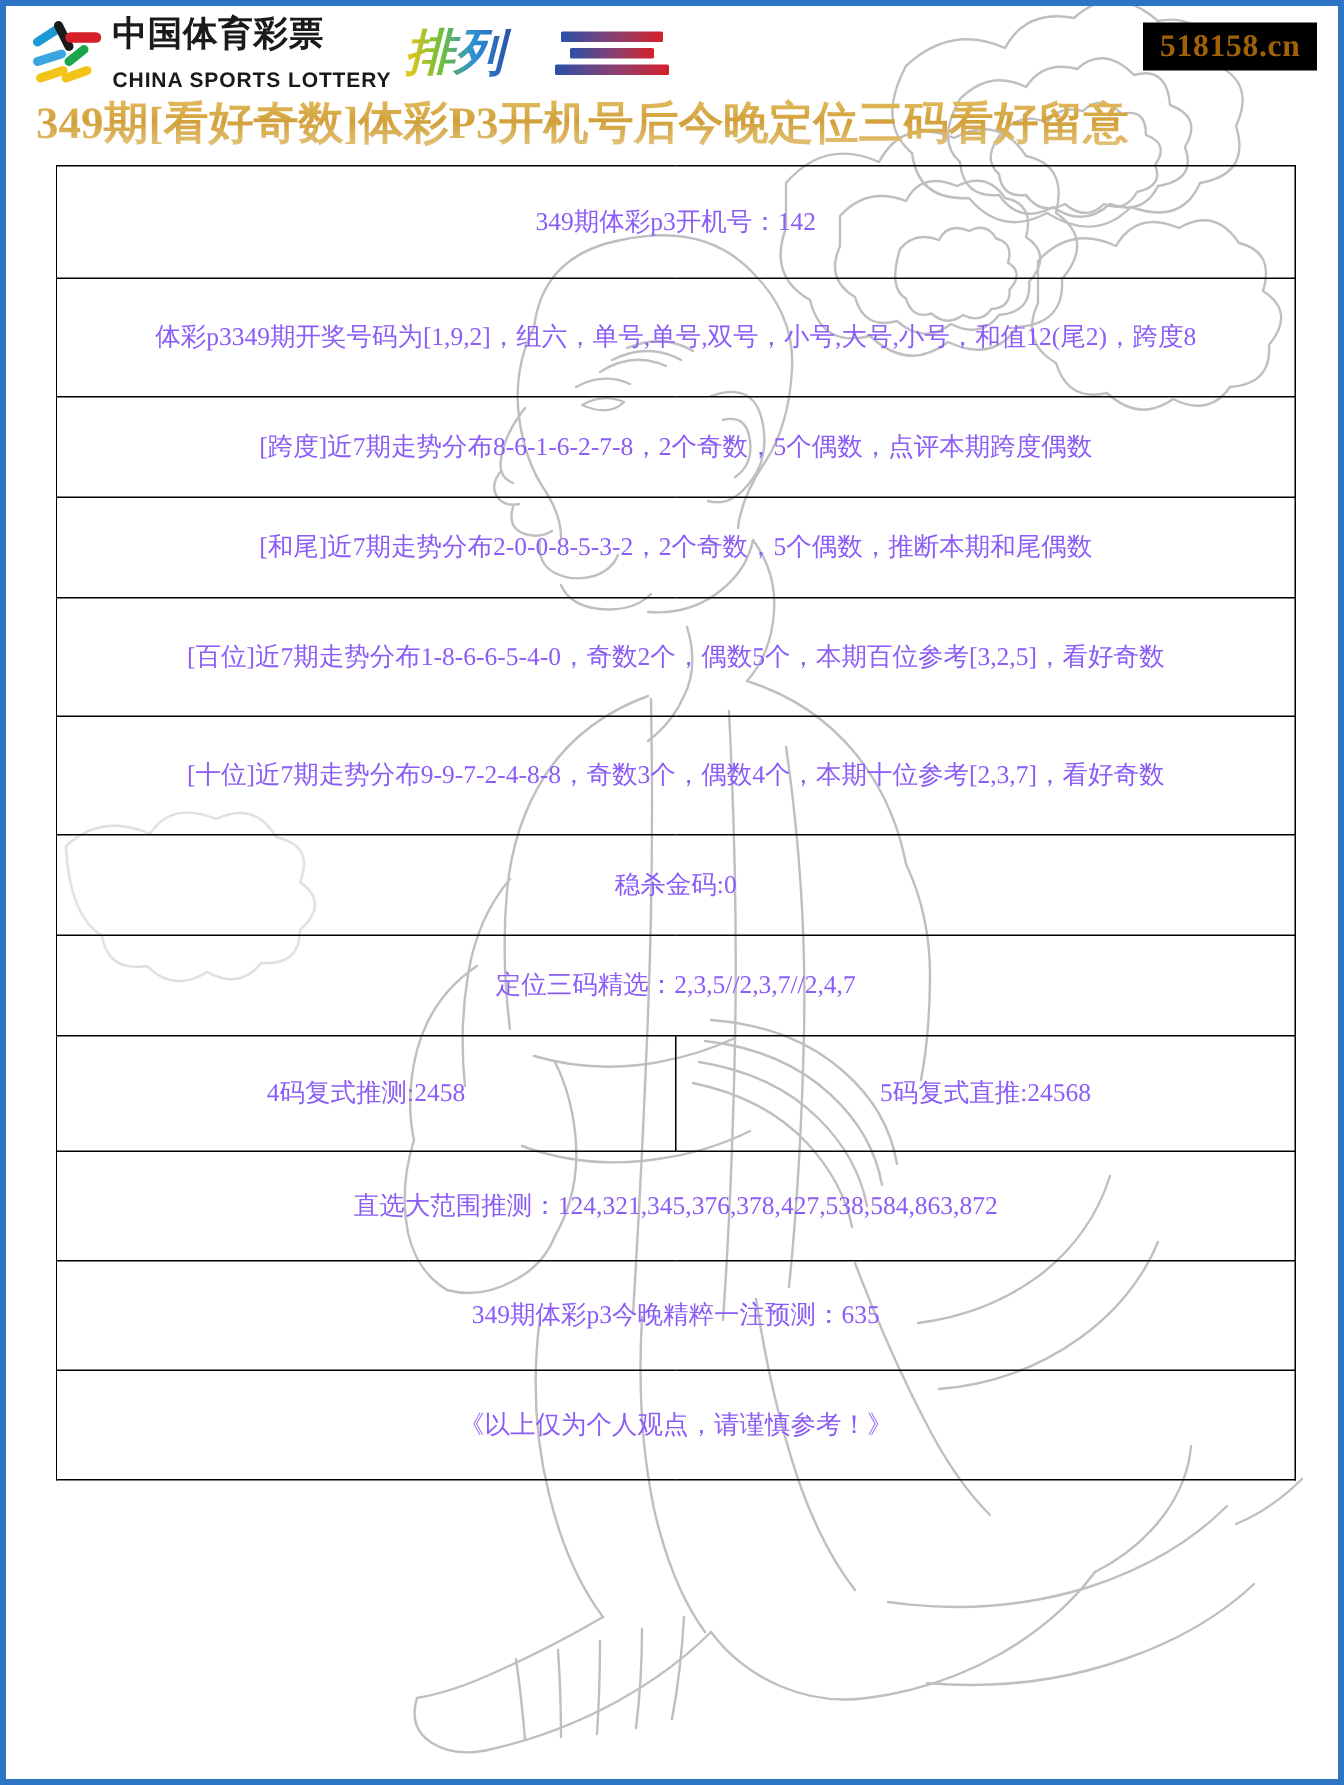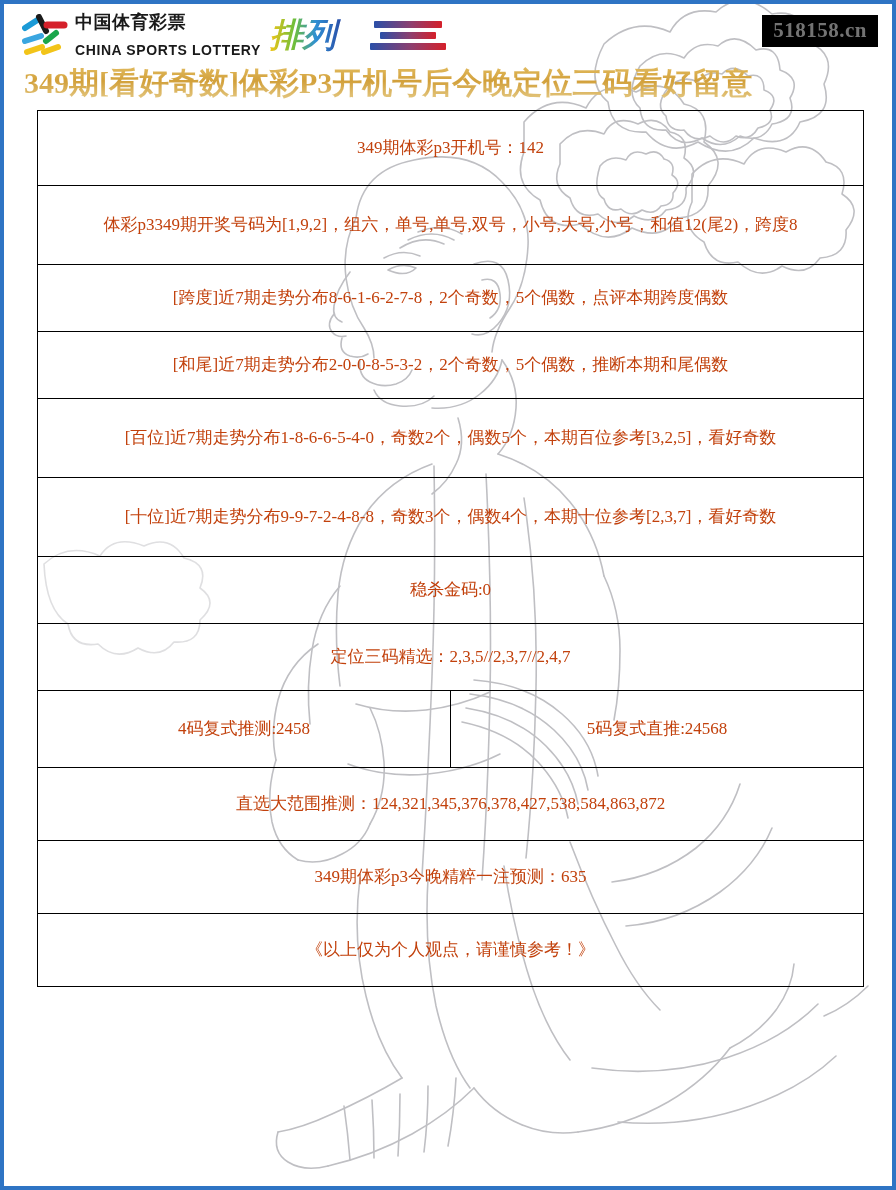--- a/index.html
+++ b/index.html
@@ -54,38 +54,38 @@
   .brand-mark { width: 46px; height: 42px; flex: 0 0 auto; }
   .brand-words {
     display: flex;
     flex-direction: column;
     justify-content: center;
     line-height: 1;
   }
   .brand-cn {
     font-family: "Liberation Sans", "DejaVu Sans", sans-serif;
     font-weight: bold;
-    font-size: 18px;
+    font-size: 23px;
     color: #1a1a1a;
     letter-spacing: 0.5px;
     white-space: nowrap;
   }
   .brand-en {
     font-family: "Liberation Sans", "DejaVu Sans", sans-serif;
     font-weight: bold;
     font-size: 14px;
     color: #1a1a1a;
     letter-spacing: 0.6px;
     margin-top: 12px;
     white-space: nowrap;
   }
   .brand-sub { width: 180px; height: 44px; flex: 0 0 auto; margin-left: 2px; }
   .site-badge {
     background: #000000;
-    color: #737373;
+    color: #a16207;
     font-family: "Liberation Serif", "DejaVu Serif", serif;
     font-weight: bold;
     font-size: 21px;
     padding: 3px 11px 4px 11px;
     letter-spacing: 0.5px;
     margin-top: 3px;
     white-space: nowrap;
   }
 
   
@@ -118,21 +118,21 @@
     border-collapse: collapse;
     table-layout: fixed;
     background: transparent;
   }
   table.main td {
     border: 1px solid #000000;
     padding: 0 8px;
     font-family: "Liberation Serif", "DejaVu Serif", serif;
     font-size: 17px;
     line-height: 30px;
-    color: #c2410c;
+    color: #8b5cf6;
     background: transparent;
     vertical-align: middle;
     text-align: center;
   }
   td.c { text-align: center; }
   td.l { text-align: left; padding-left: 10px; padding-right: 10px; }
   .r-tall  { height: 74px; }
   .r-mid   { height: 78px; }
   .r-two   { height: 76px; }
   .r-short { height: 66px; margin-top: 44px; }

